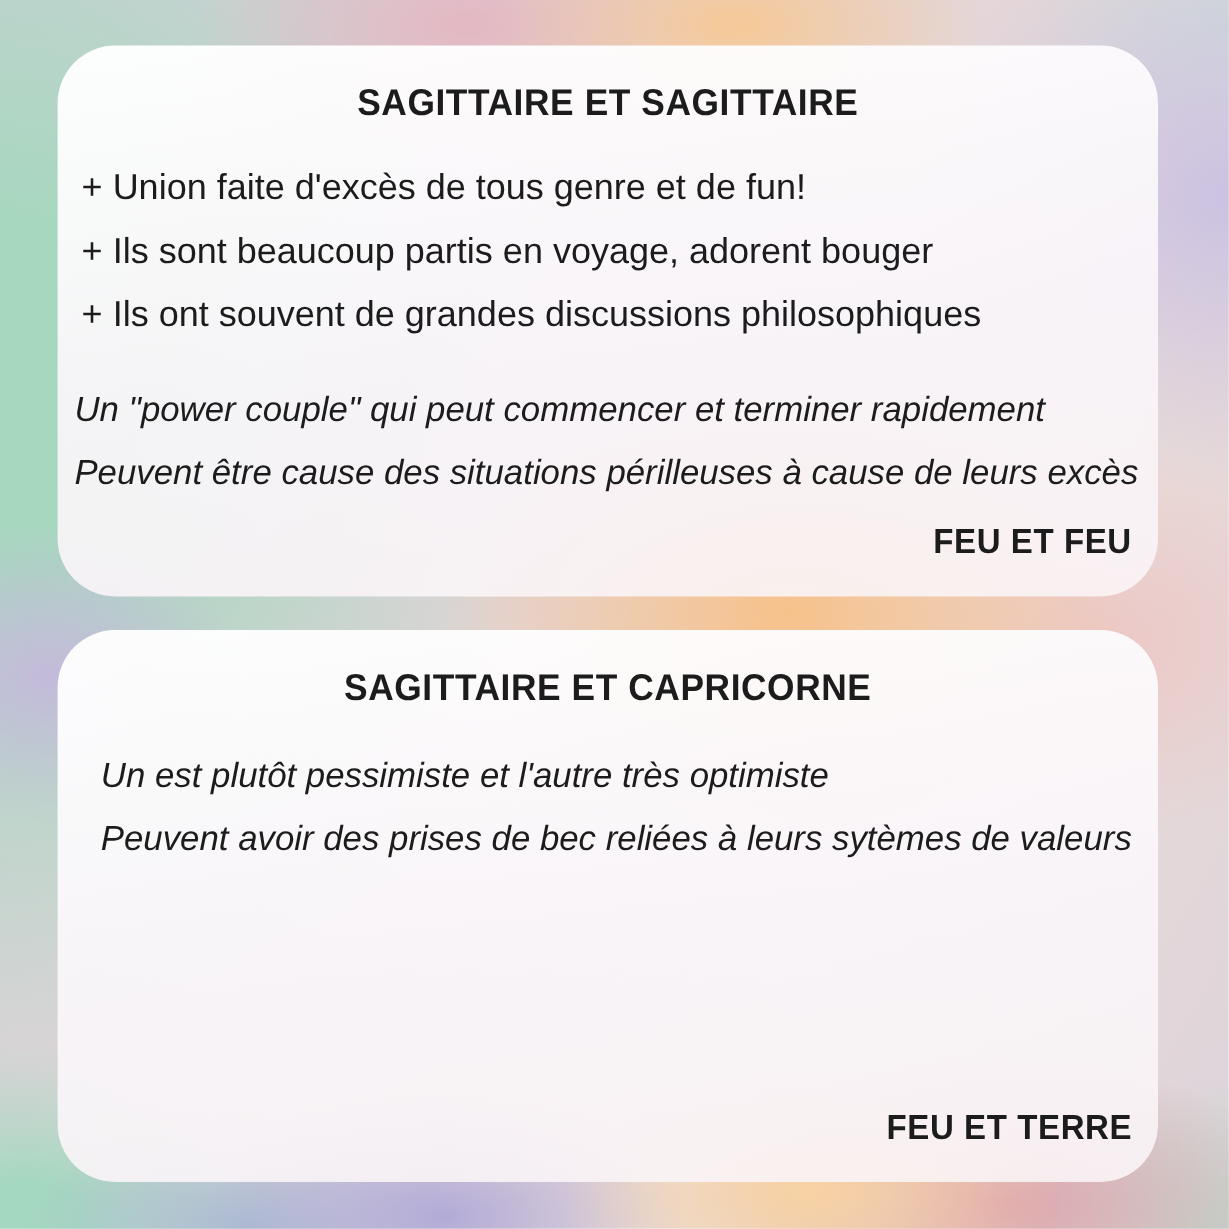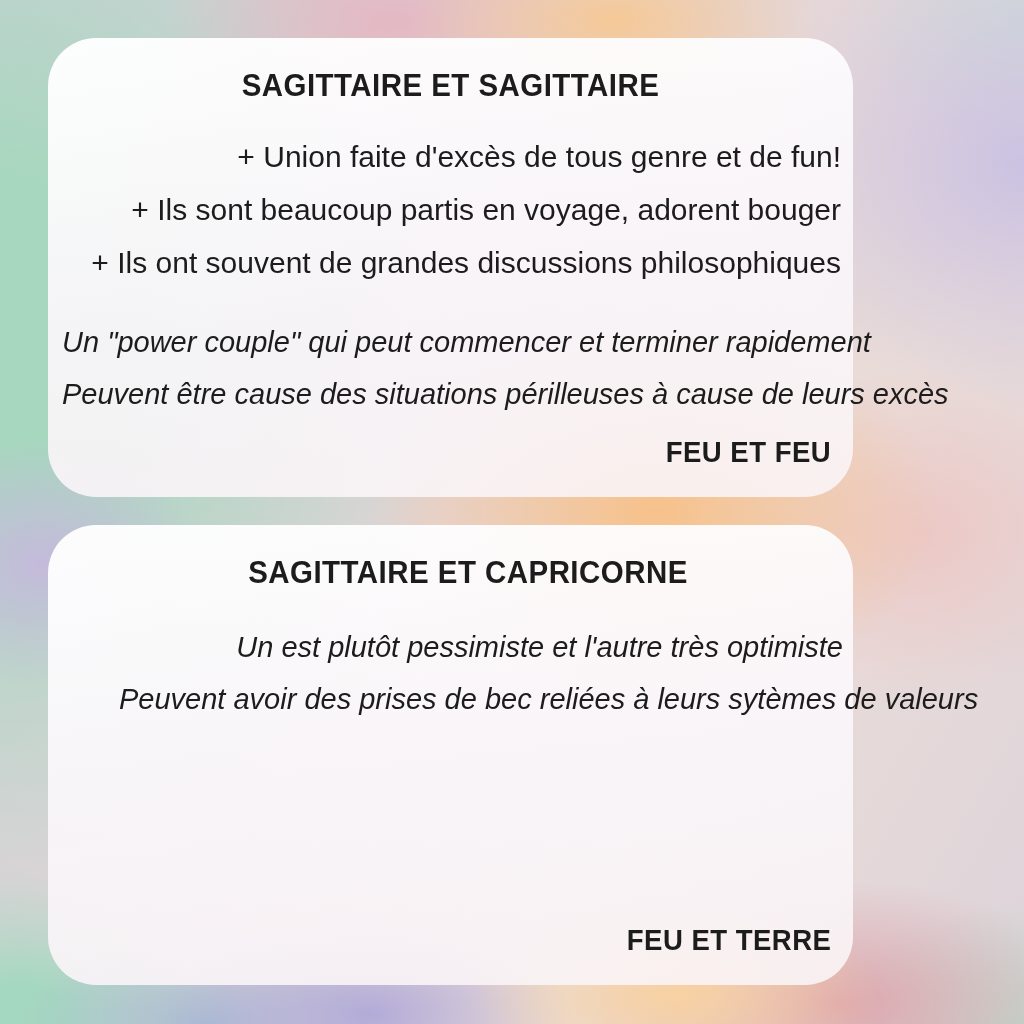--- a/index.html
+++ b/index.html
@@ -33,30 +33,30 @@
       radial-gradient(45% 60% at 0% 32%, #a8d7bf 25%, rgba(168,215,191,0) 100%),
       radial-gradient(22% 14% at 2% 99%, #a5d8c0 20%, rgba(165,216,192,0) 100%),
       radial-gradient(20% 12% at 100% 100%, #bdd8cc 0%, rgba(189,216,204,0) 100%),
       radial-gradient(18% 12% at 100% 2%, #cfdcd8 0%, rgba(207,220,216,0) 100%),
       linear-gradient(120deg, #d8cfdf 0%, #e3d5d8 45%, #eadcd8 70%, #ddd3da 100%);
   }
 
   .card {
     position: absolute;
     left: 48px;
-    width: 805px;
+    width: 917px;
     border-radius: 48px;
     background: linear-gradient(172deg,
       rgba(255,255,255,0.96) 0%,
       rgba(250,246,250,0.92) 55%,
       rgba(250,244,246,0.90) 100%);
     box-sizing: border-box;
   }
   .card-1 { top: 38px;  height: 459px; }
-  .card-2 { top: 525px; height: 460px; padding-left: 35px; }
+  .card-2 { top: 525px; height: 460px; }
 
   .card-title {
     margin-top: 30px;
     text-align: center;
     font-size: 31px;
     font-weight: 700;
     letter-spacing: 0.5px;
     transform: scaleX(0.95);
     line-height: 36px;
   }
@@ -81,21 +81,21 @@
     position: absolute;
     right: 22px;
     bottom: 28px;
     font-size: 29px;
     font-weight: 700;
     letter-spacing: 0.5px;
     transform: scaleX(0.95);
     transform-origin: right center;
   }
 
-  .line { white-space: nowrap; text-align: right; }
+  .line { white-space: nowrap; }
 </style>
 </head>
 <body>
 
 <div class="backdrop"></div>
 
 <section class="card card-1">
   <h2 class="card-title">SAGITTAIRE ET SAGITTAIRE</h2>
   <div class="points">
     <div class="line">+ Union faite d'excès de tous genre et de fun!</div>

